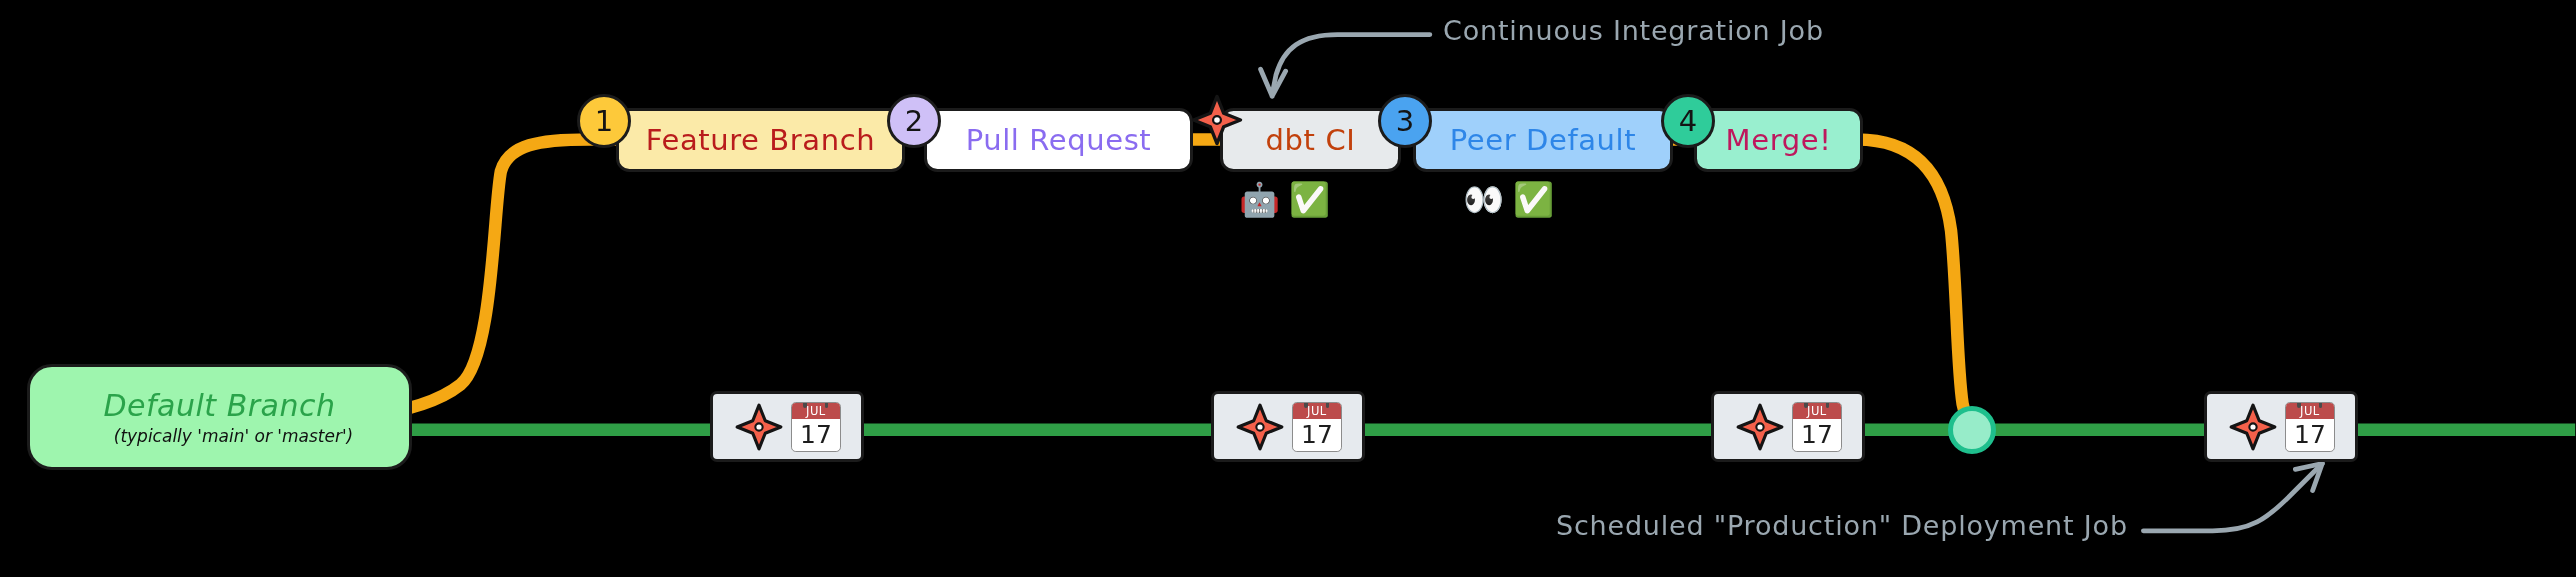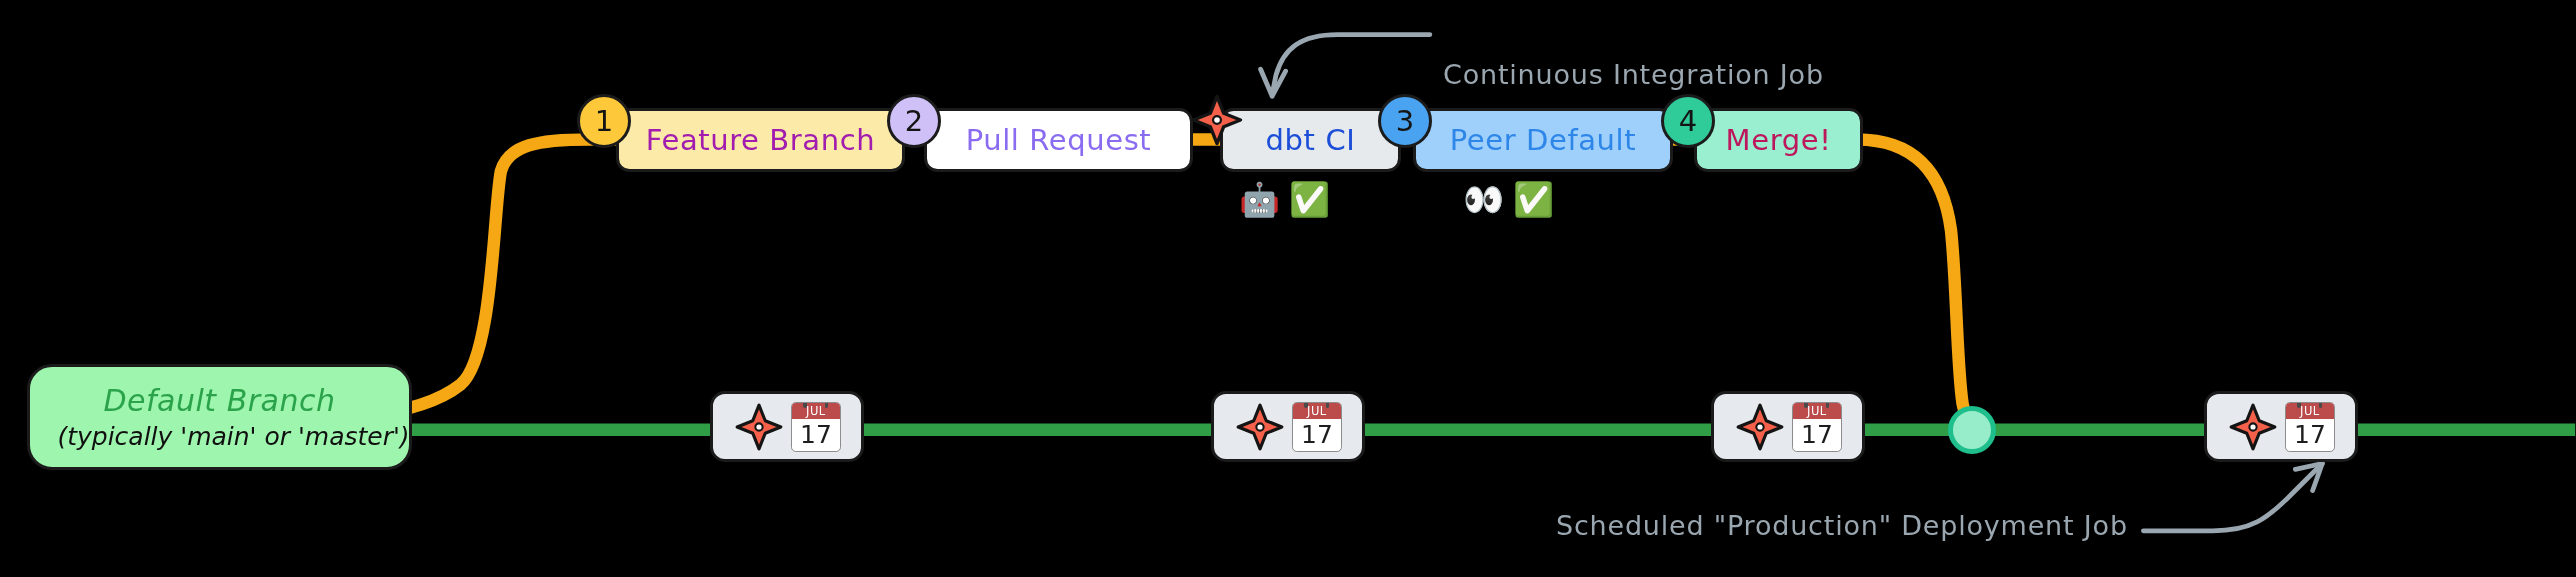--- a/index.html
+++ b/index.html
@@ -51,35 +51,35 @@
     gap: 3.8px;
     font-style: italic;
   }
   #default-branch .db-title {
     color: #2aa34a;
     font-size: 30px;
     letter-spacing: 0.5px;
   }
   #default-branch .db-sub {
     color: #101010;
-    font-size: 25px;
+    font-size: 17px;
     margin-left: 28px;
   }
 
   
   .pill {
     height: 64px;
     top: 108px;
     padding: 0 21px;
     font-size: 29px;
     letter-spacing: 0.6px;
   }
-  #n-feature   { left: 616px;  width: 289px; background:#fbeaa8; color:#a21caf; }
+  #n-feature   { left: 616px;  width: 289px; background:#fbeaa8; color:#b91c1c; }
   #n-pull      { left: 924px;  width: 269px; background:#ffffff; color:#8a6cf0; }
-  #n-dbtci     { left: 1220px; width: 181px; background:#e7eaec; color:#1d4ed8; }
+  #n-dbtci     { left: 1220px; width: 181px; background:#e7eaec; color:#c2410c; }
   #n-peer      { left: 1413px; width: 260px; background:#9fd0fb; color:#2e86e8; }
   #n-merge     { left: 1694px; width: 169px; background:#99efcf; color:#be185d; }
 
   
   .badge {
     position: absolute;
     width: 54px;
     height: 54px;
     border-radius: 50%;
     border: 3.8px solid #1b1b1b;
@@ -121,21 +121,21 @@
   .emoji-glyph { display:inline-block; }
 
   
   .commit {
     position: absolute;
     top: 391px;
     width: 154px;
     height: 71px;
     background: #e6eaee;
     border: 3.8px solid #1b1b1b;
-    border-radius: 15px;
+    border-radius: 7px;
     box-sizing: border-box;
     display: flex;
     align-items: center;
     justify-content: center;
     gap: 5.8px;
     z-index: 5;
   }
   #commit-1 { left: 710px; }
   #commit-2 { left: 1211px; }
   #commit-3 { left: 1711px; }
@@ -197,21 +197,21 @@
 
   
   .annotation {
     position: absolute;
     color: #9aa7b0;
     font-size: 27px;
     letter-spacing: 0.8px;
     white-space: nowrap;
     font-family: "DejaVu Sans", sans-serif;
   }
-  #anno-ci   { left: 1443px; top: 15.4px; margin-top: 44px; }
+  #anno-ci   { left: 1443px; top: 15.4px; }
   #anno-prod { left: 1556px; top: 510px; }
 </style>
 </head>
 <body>
 
 <div id="canvas">
 
   <svg id="wires" viewBox="0 0 2677 600">
 
     <path d="M 250 447 L 2677 447" stroke="#2f9e46" stroke-width="13" fill="none" stroke-linecap="butt"></path>

